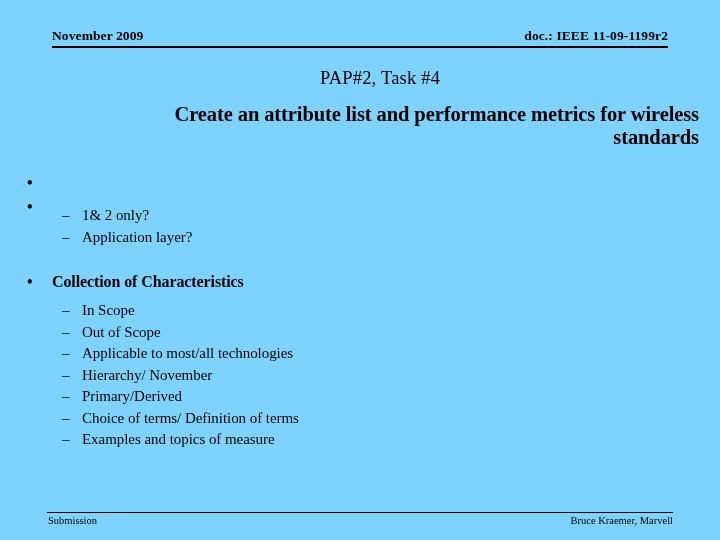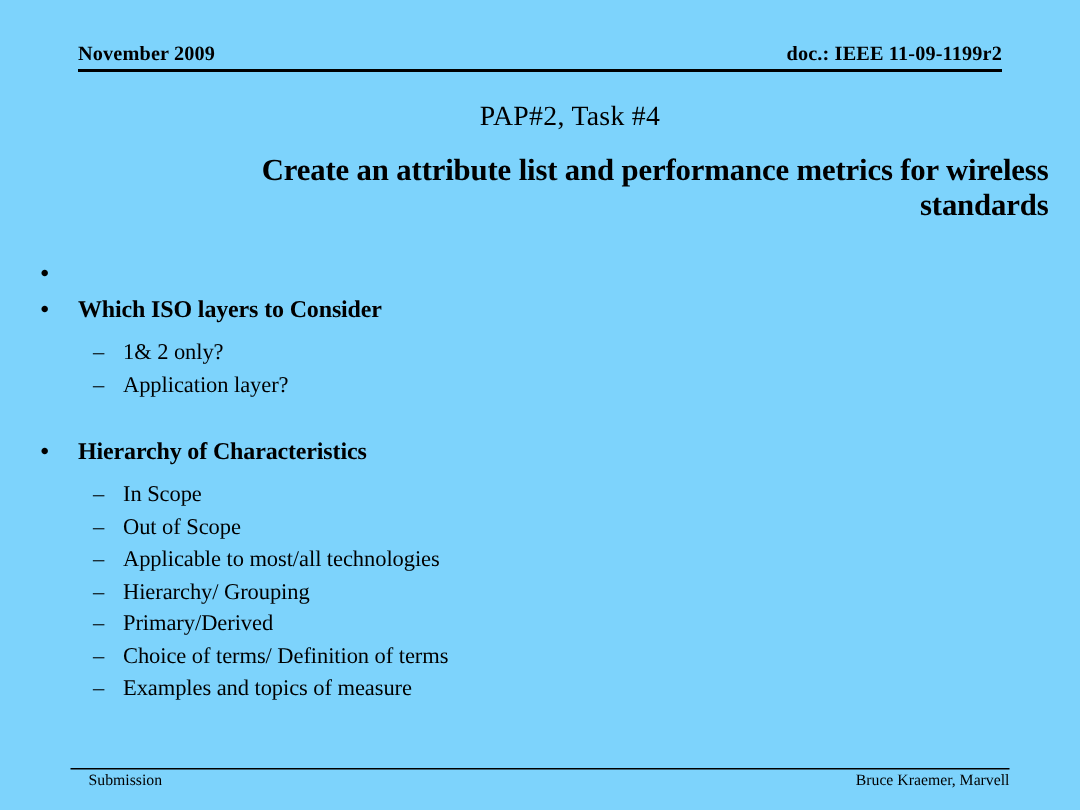--- a/index.html
+++ b/index.html
@@ -141,21 +141,21 @@
   }
   .footer {
     position: absolute;
     left: 47px;
     top: 514px;
     width: 626px;
     height: 16px;
     font-size: 10.5px;
     line-height: 14px;
   }
-  .footer .f-left   { position: absolute; left: 12px; top: 0; white-space: nowrap; }
+  .footer .f-left   { position: absolute; left: 1px; top: 0; white-space: nowrap; }
   .footer .f-center { position: absolute; left: 0; top: 0; width: 626px; text-align: center; }
   .footer .f-right  { position: absolute; right: 0; top: 0; white-space: nowrap; }
 </style>
 </head>
 <body>
 
 <div class="slide">
 
   <div class="header">
     <span class="header-date">November 2009</span>
@@ -175,54 +175,53 @@
     <div class="gap-a"></div>
 
     <div class="l1 sans">
       <span class="marker">•</span>
     </div>
 
     <div class="gap-b"></div>
 
     <div class="l1">
       <span class="marker">•</span>
-      <span class="txt">Which ISO layers to Consider</span>
     </div>
     <div class="gap-d"></div>
     <div class="l2">
       <span class="marker">–</span>
       <span class="txt">1&amp; 2 only?</span>
     </div>
     <div class="l2">
       <span class="marker">–</span>
       <span class="txt">Application layer?</span>
     </div>
 
     <div class="gap-c"></div>
 
     <div class="l1">
       <span class="marker">•</span>
-      <span class="txt">Hierarchy of Characteristics</span>
+      <span class="txt">Collection of Characteristics</span>
     </div>
     <div class="gap-d"></div>
     <div class="l2">
       <span class="marker">–</span>
       <span class="txt">In Scope</span>
     </div>
     <div class="l2">
       <span class="marker">–</span>
       <span class="txt">Out of Scope</span>
     </div>
     <div class="l2">
       <span class="marker">–</span>
       <span class="txt">Applicable to most/all technologies</span>
     </div>
     <div class="l2">
       <span class="marker">–</span>
-      <span class="txt">Hierarchy/ Grouping</span>
+      <span class="txt">Hierarchy/ November</span>
     </div>
     <div class="l2">
       <span class="marker">–</span>
       <span class="txt">Primary/Derived</span>
     </div>
     <div class="l2">
       <span class="marker">–</span>
       <span class="txt">Choice of terms/ Definition of terms</span>
     </div>
     <div class="l2">

